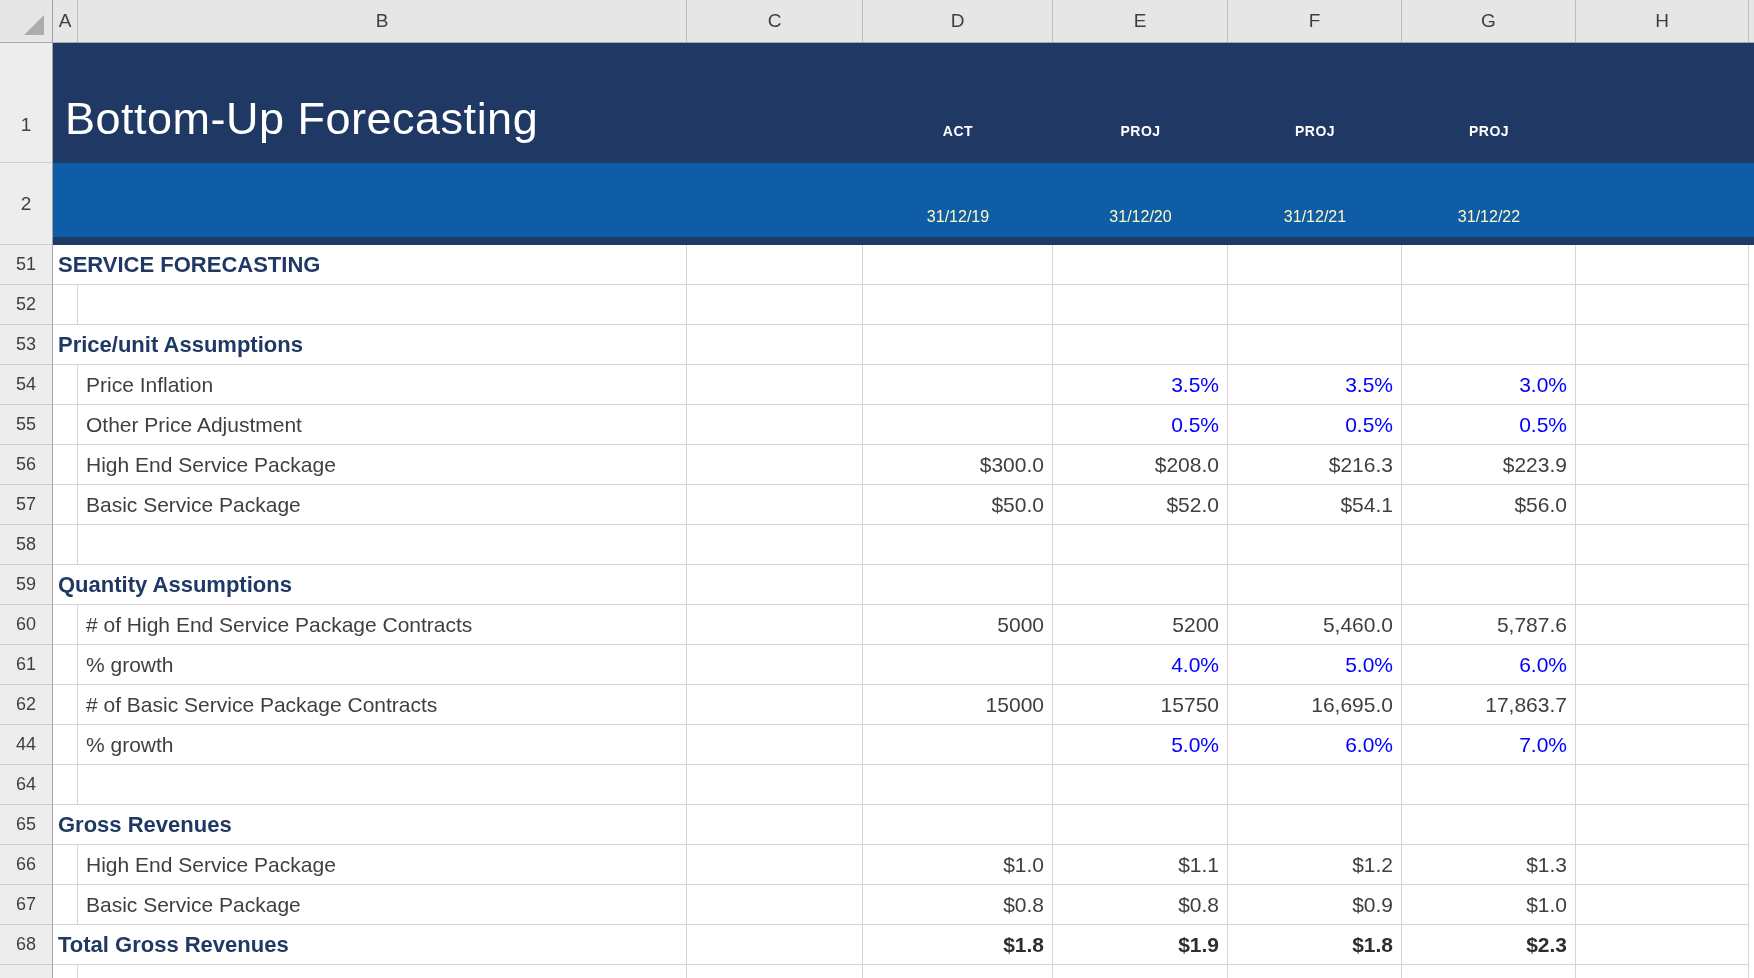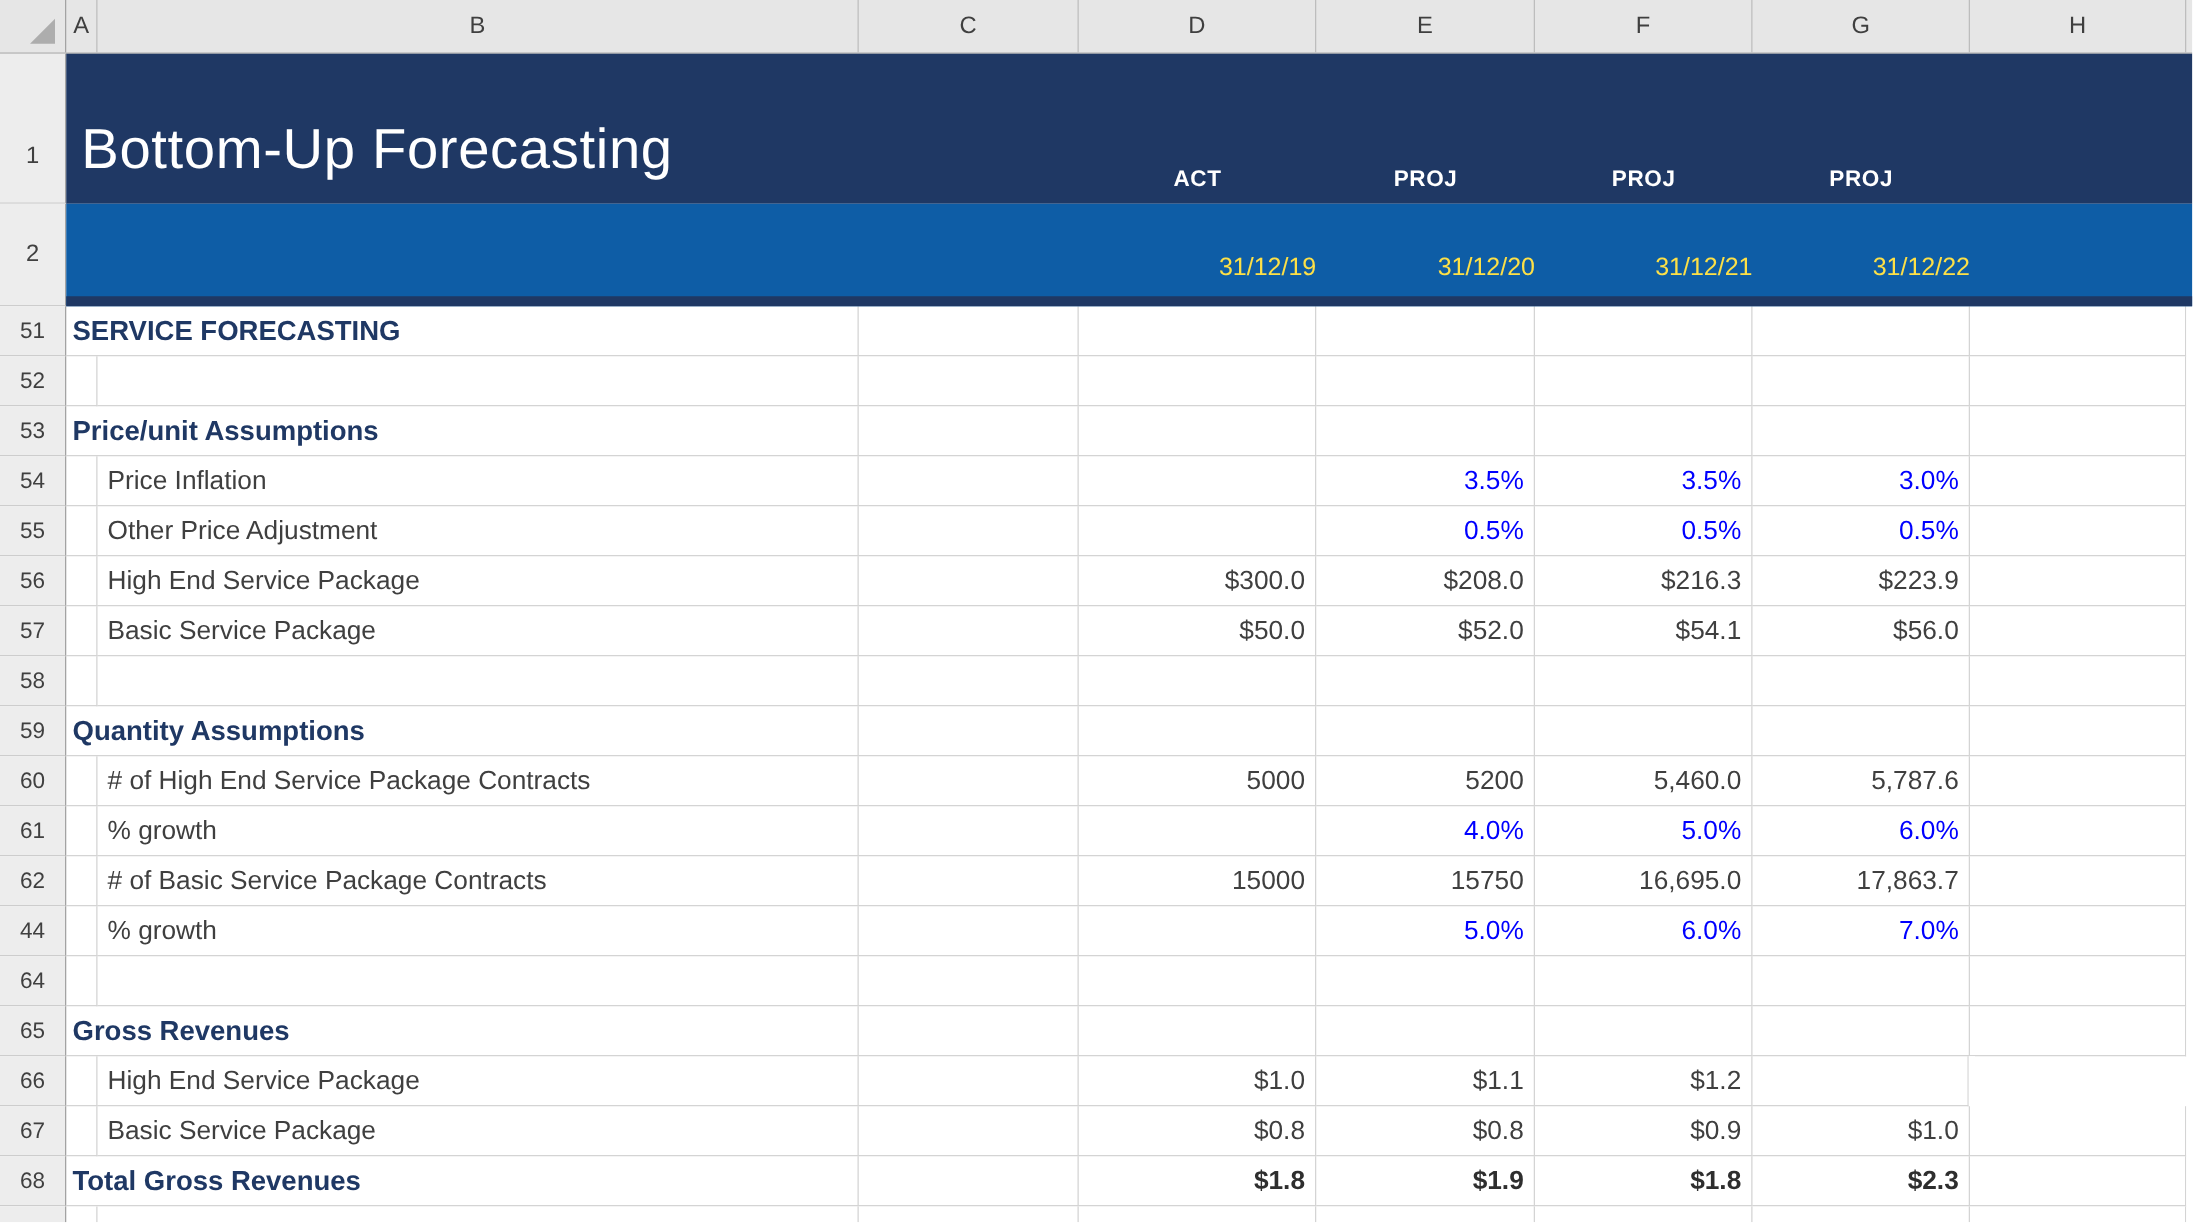--- a/index.html
+++ b/index.html
@@ -31,23 +31,23 @@
     display:flex;align-items:center;justify-content:center;
     font-size:19px;color:#404040;}
   .g1{height:120px;align-items:flex-end;padding-bottom:26px;}
   .g2{height:82px;}
   .band{position:relative;width:1701px;box-sizing:border-box;}
   .band1{height:120px;background:var(--navy,#1F3864);}
   .band2{height:82px;background:var(--blue,#0E5DA6);
     border-bottom:8px solid var(--navy,#1F3864);}
   .title{position:absolute;left:12px;bottom:18px;color:#fff;
     font-size:45px;font-weight:400;letter-spacing:0.5px;white-space:nowrap;}
-  .periodlabel{position:absolute;bottom:9px;text-align:center;color:#fff;
-    font-size:18px;font-weight:600;letter-spacing:0.5px;}
-  .datelabel{position:absolute;bottom:11px;text-align:right;color:#fde047;font-size:20px;}
+  .periodlabel{position:absolute;bottom:24px;text-align:center;color:#fff;
+    font-size:14px;font-weight:600;letter-spacing:0.5px;}
+  .datelabel{position:absolute;bottom:11px;text-align:center;color:#fef9c3;font-size:16px;}
   .p-d{left:810px;width:190px;} .p-e{left:1000px;width:175px;}
   .p-f{left:1175px;width:174px;} .p-g{left:1349px;width:174px;}
   
   .logo{position:absolute;top:6px;right:8px;display:flex;align-items:flex-start;
     color:#fff;white-space:nowrap;}
   .l-thin{font-family:"DejaVu Sans","Liberation Sans",sans-serif;font-weight:200;
     font-size:37px;letter-spacing:2px;line-height:48px;}
   .l-bold{font-weight:800;font-size:37px;letter-spacing:1px;line-height:48px;}
   .l-mark{margin-left:-4px;transform:translateY(-5px);}
   
@@ -286,20 +286,21 @@
         <div class="cell c-fillcell w-fill"></div>
       </div>
       <div class="grow">
         <div class="gut gutcell w-gut">66</div>
         <div class="cell w-a"></div>
         <div class="cell lbl w-b">High End Service Package</div>
         <div class="cell w-c"></div>
         <div class="cell num w-d">$1.0</div>
         <div class="cell num w-e">$1.1</div>
         <div class="cell num w-f">$1.2</div>
+        <div class="cell num w-g">$1.3</div>
         <div class="cell w-h"></div>
         <div class="cell c-fillcell w-fill"></div>
       </div>
       <div class="grow">
         <div class="gut gutcell w-gut">67</div>
         <div class="cell w-a"></div>
         <div class="cell lbl w-b">Basic Service Package</div>
         <div class="cell w-c"></div>
         <div class="cell num w-d">$0.8</div>
         <div class="cell num w-e">$0.8</div>

